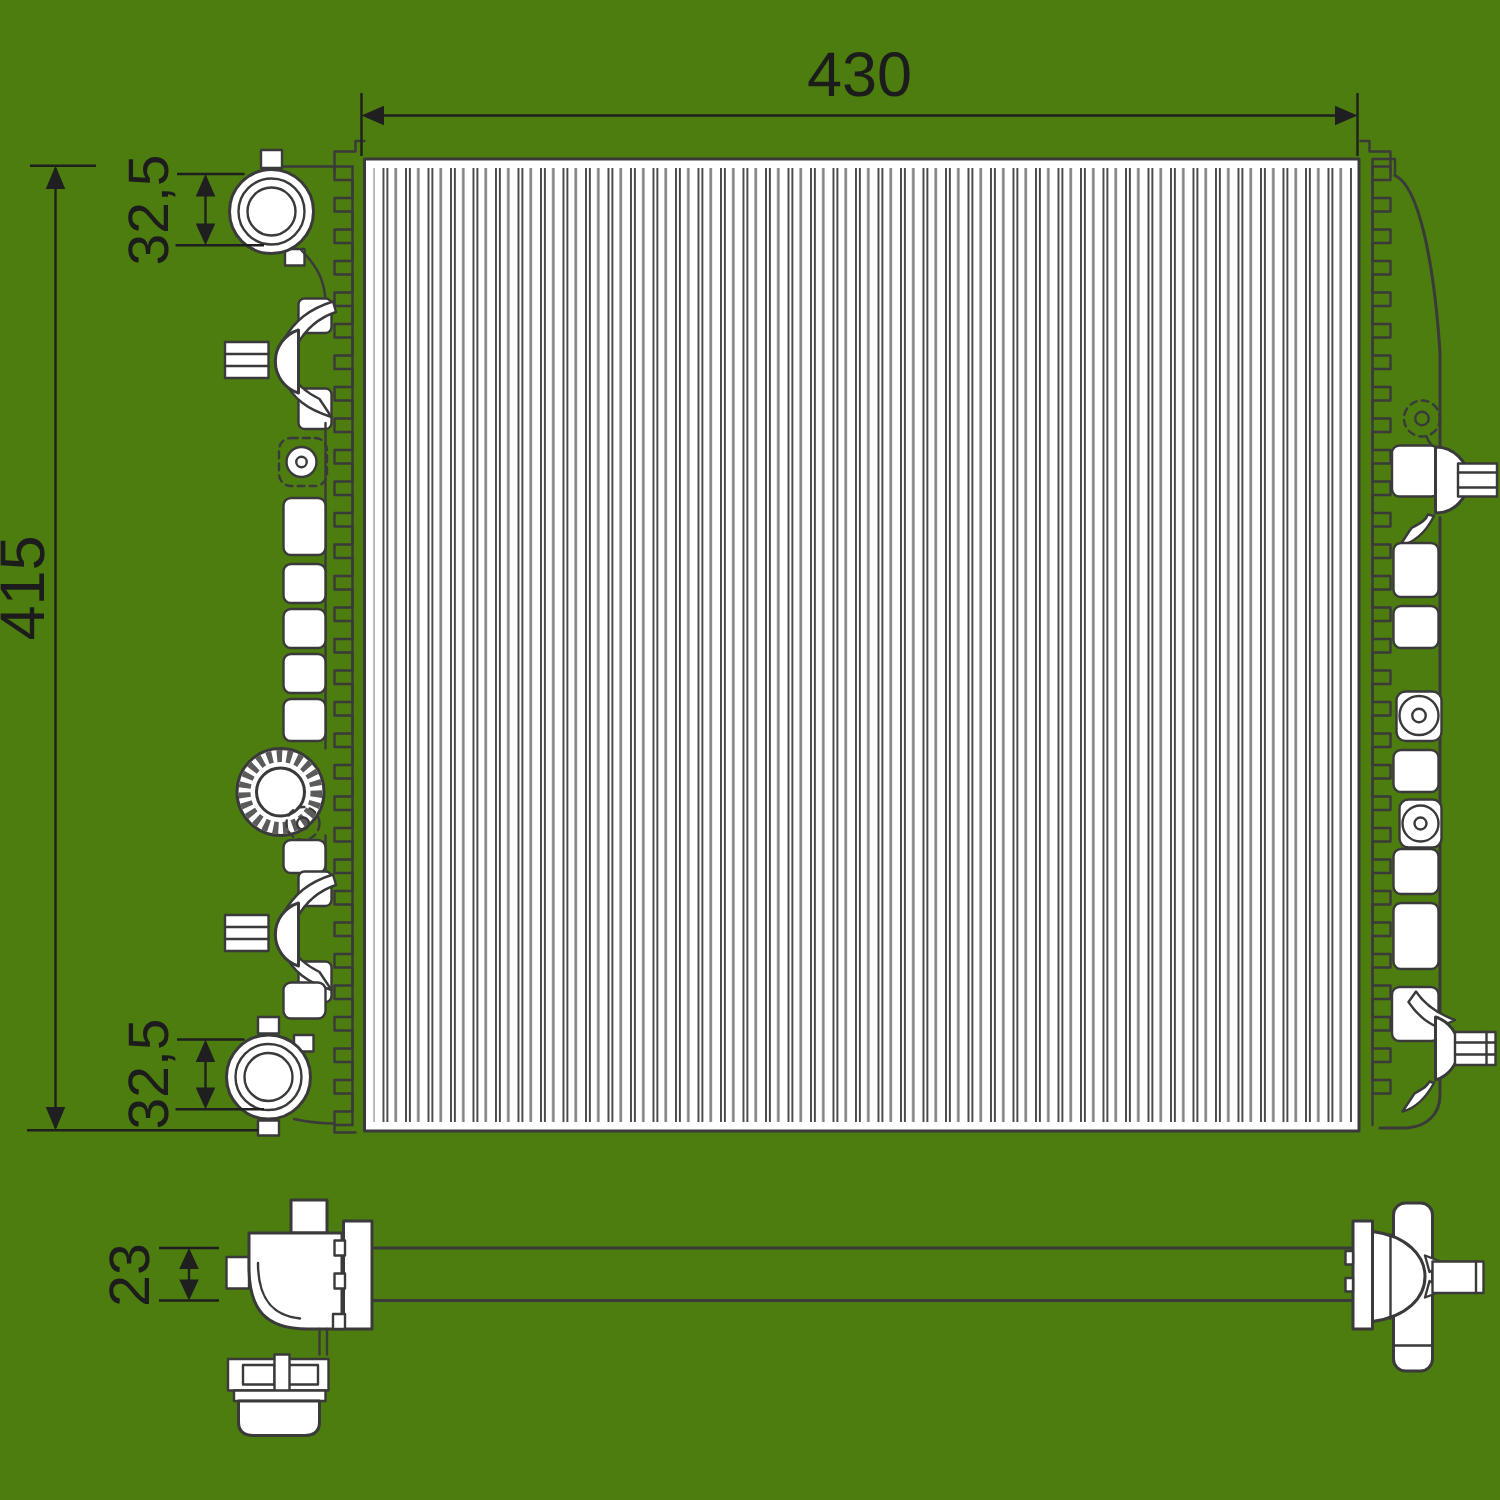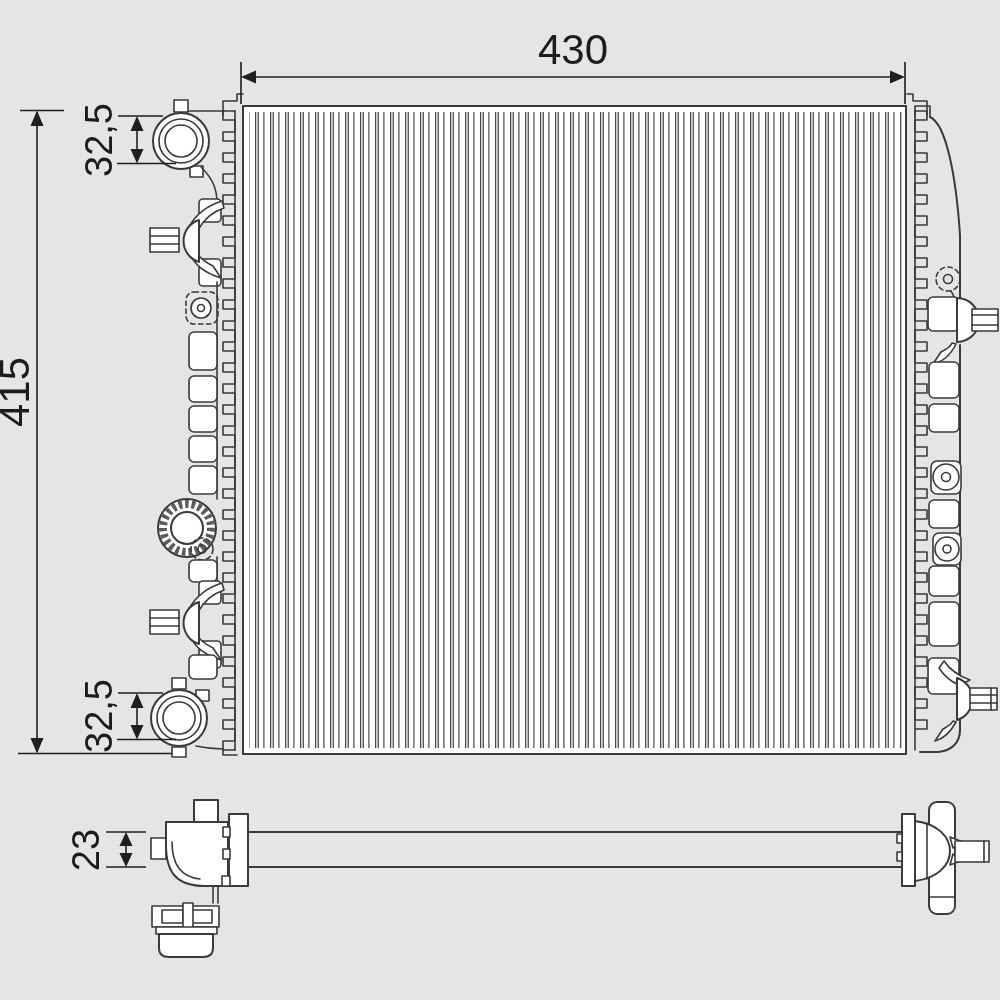--- a/index.html
+++ b/index.html
@@ -1,16 +1,16 @@
 <!DOCTYPE html>
 <html><head>
 <meta charset="utf-8">
 <style>
   html,body{margin:0;padding:0;background:#ffffff;}
-  .page{position:relative;width:1000px;height:1000px;background:#e5e5e5;overflow:hidden;
+  .page{position:relative;width:1000px;height:1000px;background:#4d7c0f;overflow:hidden;
         font-family:"Liberation Sans", sans-serif;}
   svg{display:block;}
   .ol  {fill:none;stroke:#3a3a3a;stroke-width:2;stroke-linejoin:round;stroke-linecap:round;}
   .ol15{fill:none;stroke:#3a3a3a;stroke-width:1.6;stroke-linejoin:round;stroke-linecap:round;}
   .fw  {fill:#ffffff;stroke:#3a3a3a;stroke-width:2;stroke-linejoin:round;}
   .fw15{fill:#ffffff;stroke:#3a3a3a;stroke-width:1.6;stroke-linejoin:round;}
   .dash{stroke-dasharray:4.5 3.5;}
   .knurl{fill:none;stroke:#5b5b5b;stroke-width:8;stroke-dasharray:3.5 3;}
   .dim {fill:none;stroke:#1f1f1f;stroke-width:1.6;stroke-linecap:butt;}
   .dimf{fill:#1f1f1f;stroke:none;}

